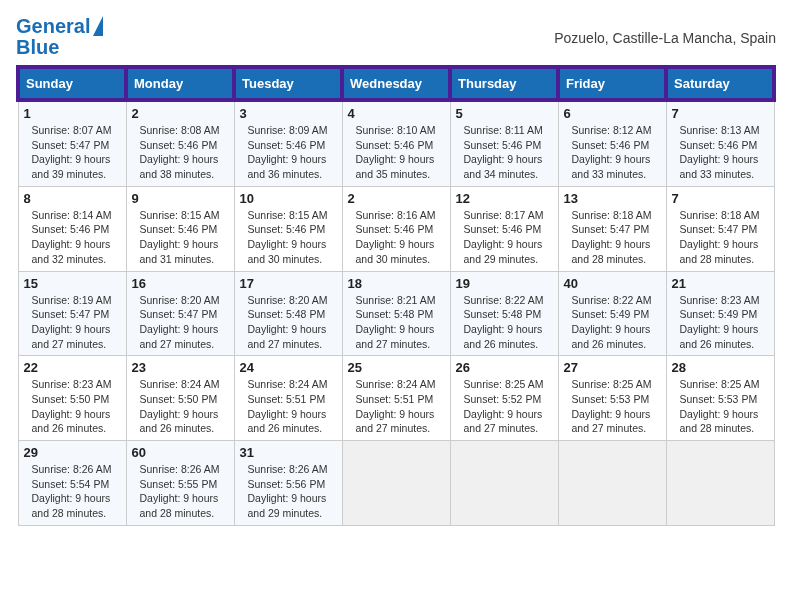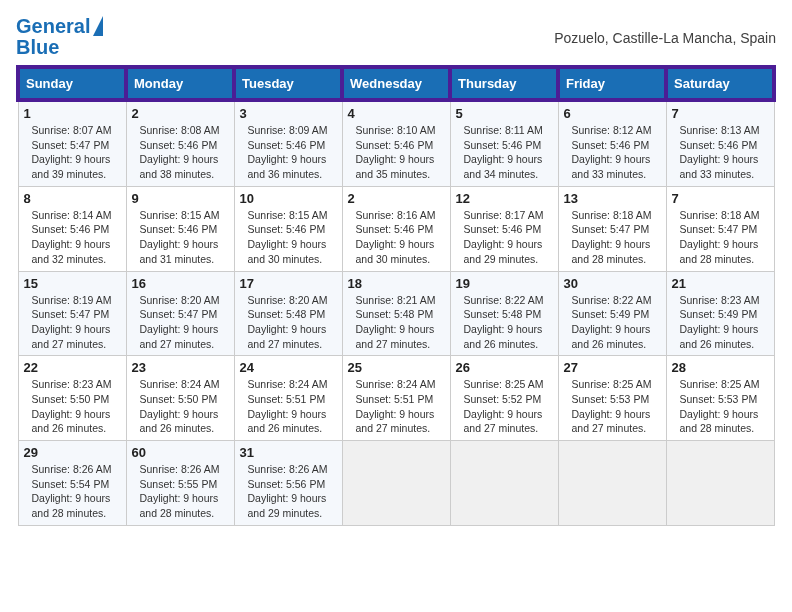--- a/index.html
+++ b/index.html
@@ -183,21 +183,21 @@
         </td>
         <td>
           <span class="day-num">18</span>
           <div class="day-info">Sunrise: 8:21 AM<br>Sunset: 5:48 PM<br>Daylight: 9 hours<br>and 27 minutes.</div>
         </td>
         <td>
           <span class="day-num">19</span>
           <div class="day-info">Sunrise: 8:22 AM<br>Sunset: 5:48 PM<br>Daylight: 9 hours<br>and 26 minutes.</div>
         </td>
         <td>
-          <span class="day-num">30</span>
+          <span class="day-num">40</span>
           <div class="day-info">Sunrise: 8:22 AM<br>Sunset: 5:49 PM<br>Daylight: 9 hours<br>and 26 minutes.</div>
         </td>
         <td>
           <span class="day-num">21</span>
           <div class="day-info">Sunrise: 8:23 AM<br>Sunset: 5:49 PM<br>Daylight: 9 hours<br>and 26 minutes.</div>
         </td>
       </tr>
       <tr>
         <td>
           <span class="day-num">22</span>

